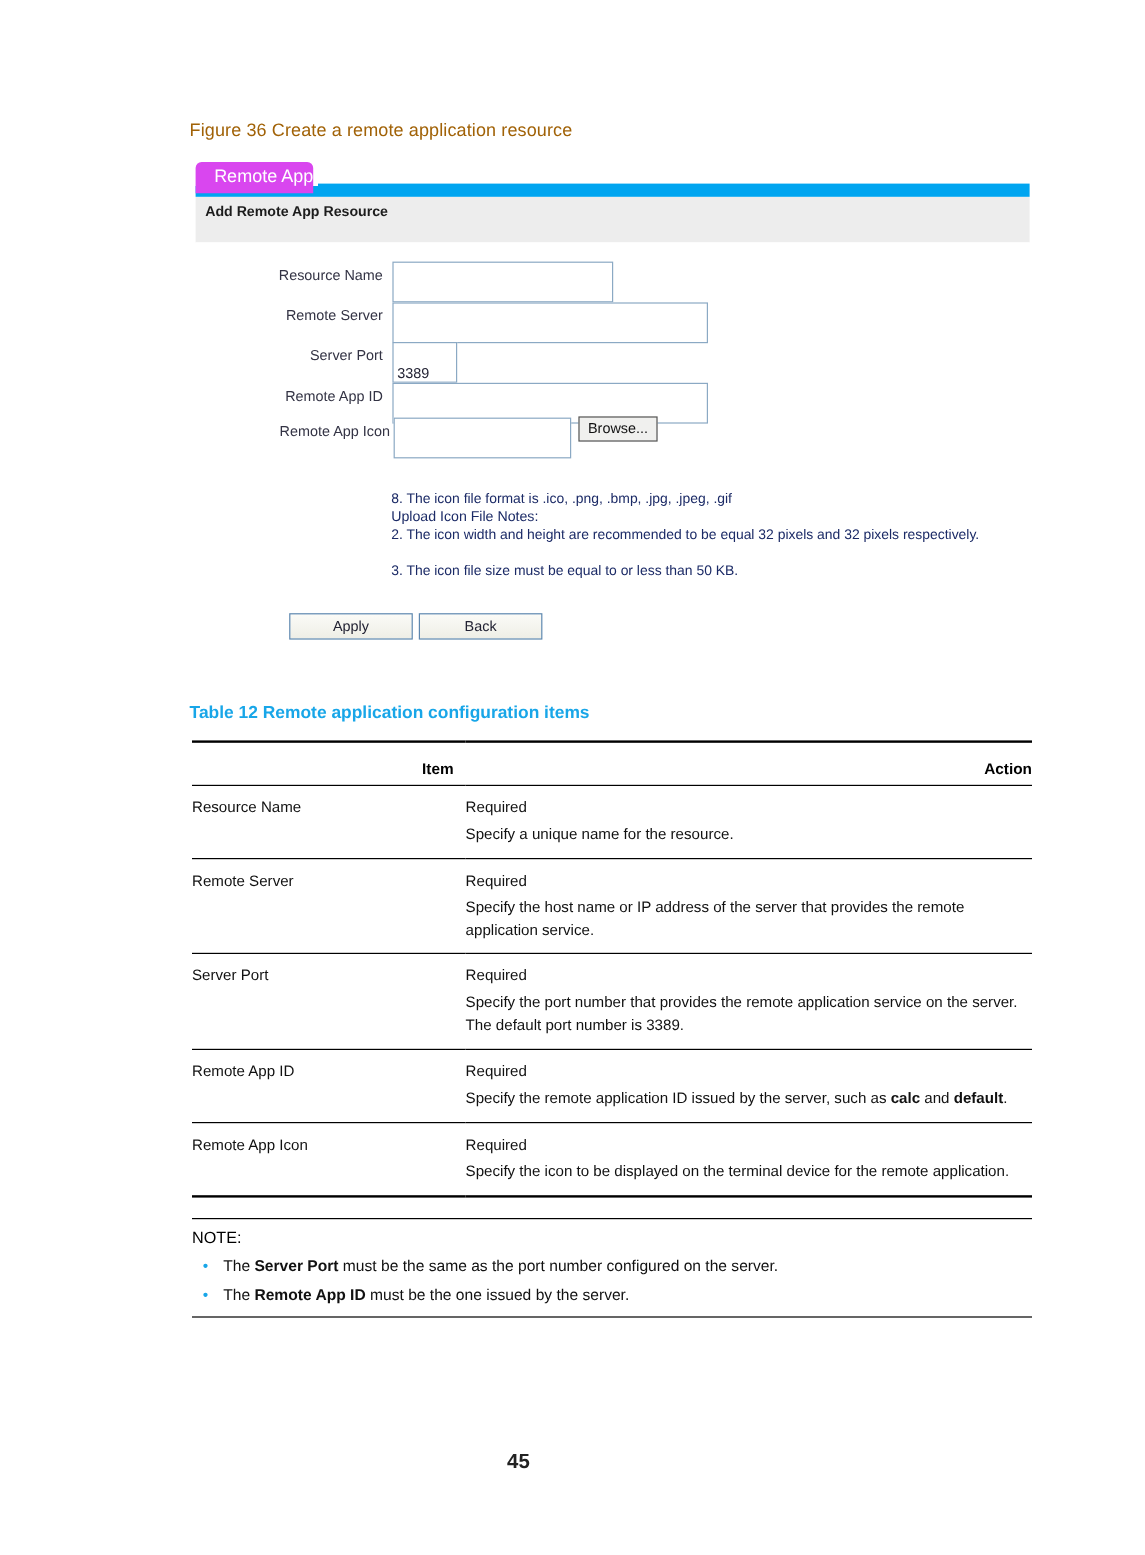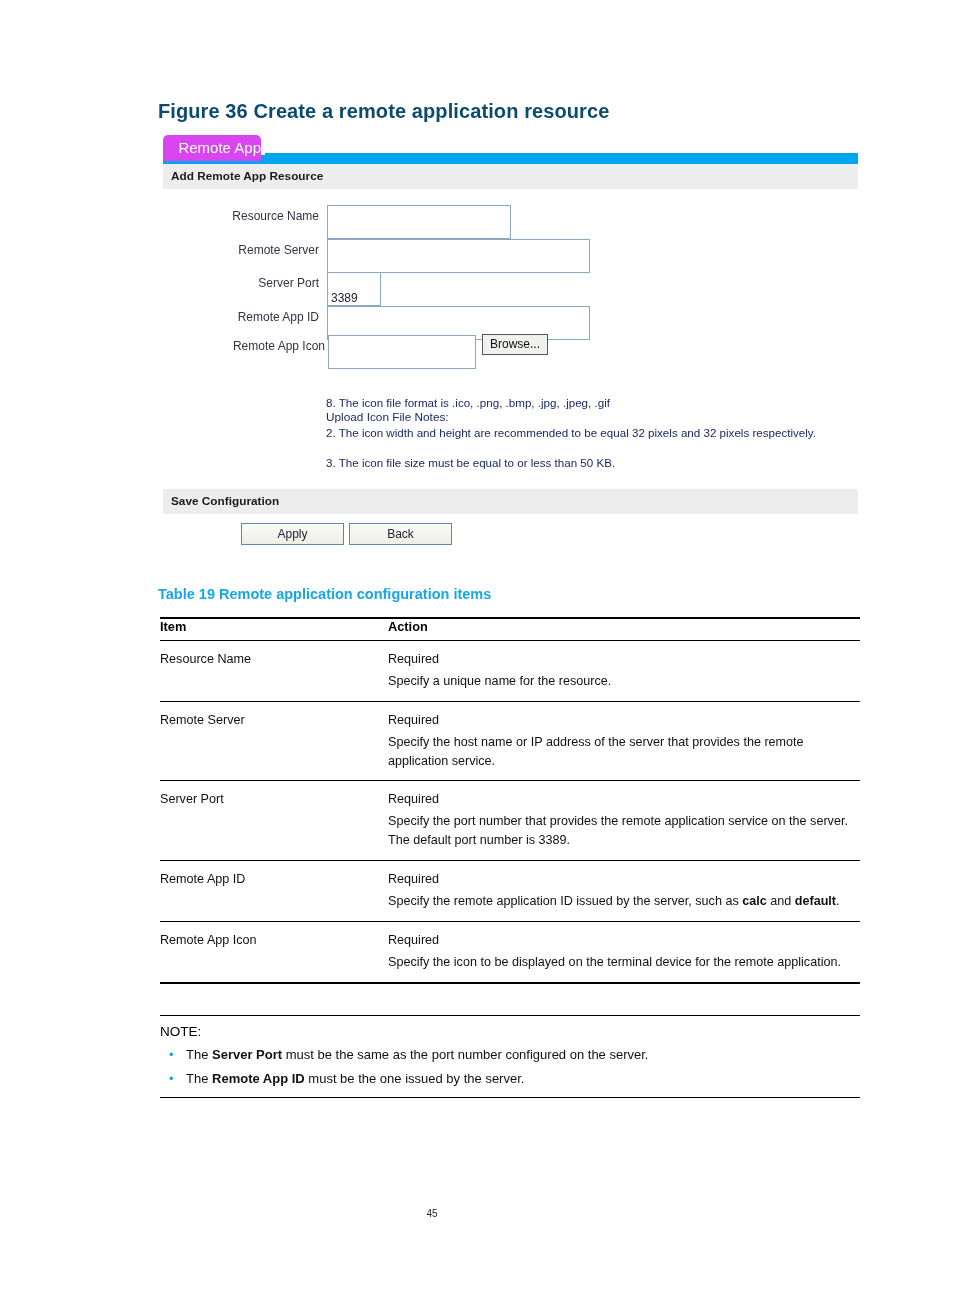--- a/index.html
+++ b/index.html
@@ -14,23 +14,23 @@
     font-family: "Liberation Sans", sans-serif;
     color: #000000;
     overflow: hidden;
   }
 
   
   .fig-caption {
     position: absolute;
     left: 158px;
     top: 100px;
-    font-size: 20px;
-    font-weight: bold;
-    color: #0c4a6e;
+    font-size: 15px;
+    font-weight: normal;
+    color: #a16207;
     letter-spacing: 0.1px;
   }
 
   
   .shot {
     position: absolute;
     left: 163px;
     top: 134px;
     width: 695px;
   }
@@ -65,21 +65,21 @@
     position: absolute;
     left: 102px;
     bottom: 9px;
     width: 593px;
     height: 2px;
     background: #00a5f0;
   }
 
   .section-bar {
     background: #ededed;
-    height: 25px;
+    height: 38px;
     line-height: 25px;
     font-size: 11.8px;
     font-weight: bold;
     color: #1c1c1c;
     padding-left: 8px;
     box-sizing: border-box;
   }
 
   .form-area {
     position: relative;
@@ -178,24 +178,24 @@
   }
   .doc-table {
     position: absolute;
     left: 160px;
     top: 617px;
     width: 700px;
     border-collapse: collapse;
     font-size: 12.6px;
   }
   .doc-table th {
-    text-align: left;
+    text-align: right;
     font-weight: bold;
     font-size: 12.8px;
-    padding: 0 0 6px 0;
+    padding: 14px 0 6px 0;
     border-top: 2.5px solid #000000;
     border-bottom: 1.6px solid #000000;
     color: #000;
   }
   .doc-table td {
     vertical-align: top;
     padding: 9px 0 10px 0;
     border-bottom: 1px solid #000000;
     line-height: 1.5;
     color: #111;
@@ -249,22 +249,23 @@
     border-top: 1.2px solid #000000;
     margin-top: 8px;
   }
 
   .page-number {
     position: absolute;
     left: 0;
     top: 1208px;
     width: 864px;
     text-align: center;
-    font-size: 10px;
+    font-size: 17px;
     color: #222;
+    font-weight: bold;
   }
   b { font-weight: bold; margin-top: 40px; }
 </style>
 </head>
 <body>
 
 <div class="fig-caption">Figure 36 Create a remote application resource</div>
 
 <div class="shot">
 
@@ -304,30 +305,29 @@
       <div class="btn-browse" style="left:319px;">Browse...</div>
     </div>
 
     <div class="notes-title" style="top:177px;">Upload Icon File Notes:</div>
     <div class="note-line" style="top:207px;">8. The icon file format is .ico, .png, .bmp, .jpg, .jpeg, .gif</div>
     <div class="note-line" style="top:237px;">2. The icon width and height are recommended to be equal 32 pixels and 32 pixels respectively.</div>
     <div class="note-line" style="top:267px;">3. The icon file size must be equal to or less than 50 KB.</div>
 
   </div>
 
-  <div class="section-bar">Save Configuration</div>
 
   <div class="btn-row">
     <div class="btn" style="left:78px;">Apply</div>
     <div class="btn" style="left:186px;">Back</div>
   </div>
 
 </div>
 
-<div class="tbl-caption">Table 19 Remote application configuration items</div>
+<div class="tbl-caption">Table 12 Remote application configuration items</div>
 
 <table class="doc-table">
   <thead>
     <tr>
       <th class="col-item">Item</th>
       <th>Action</th>
     </tr>
   </thead>
   <tbody>
     <tr>

